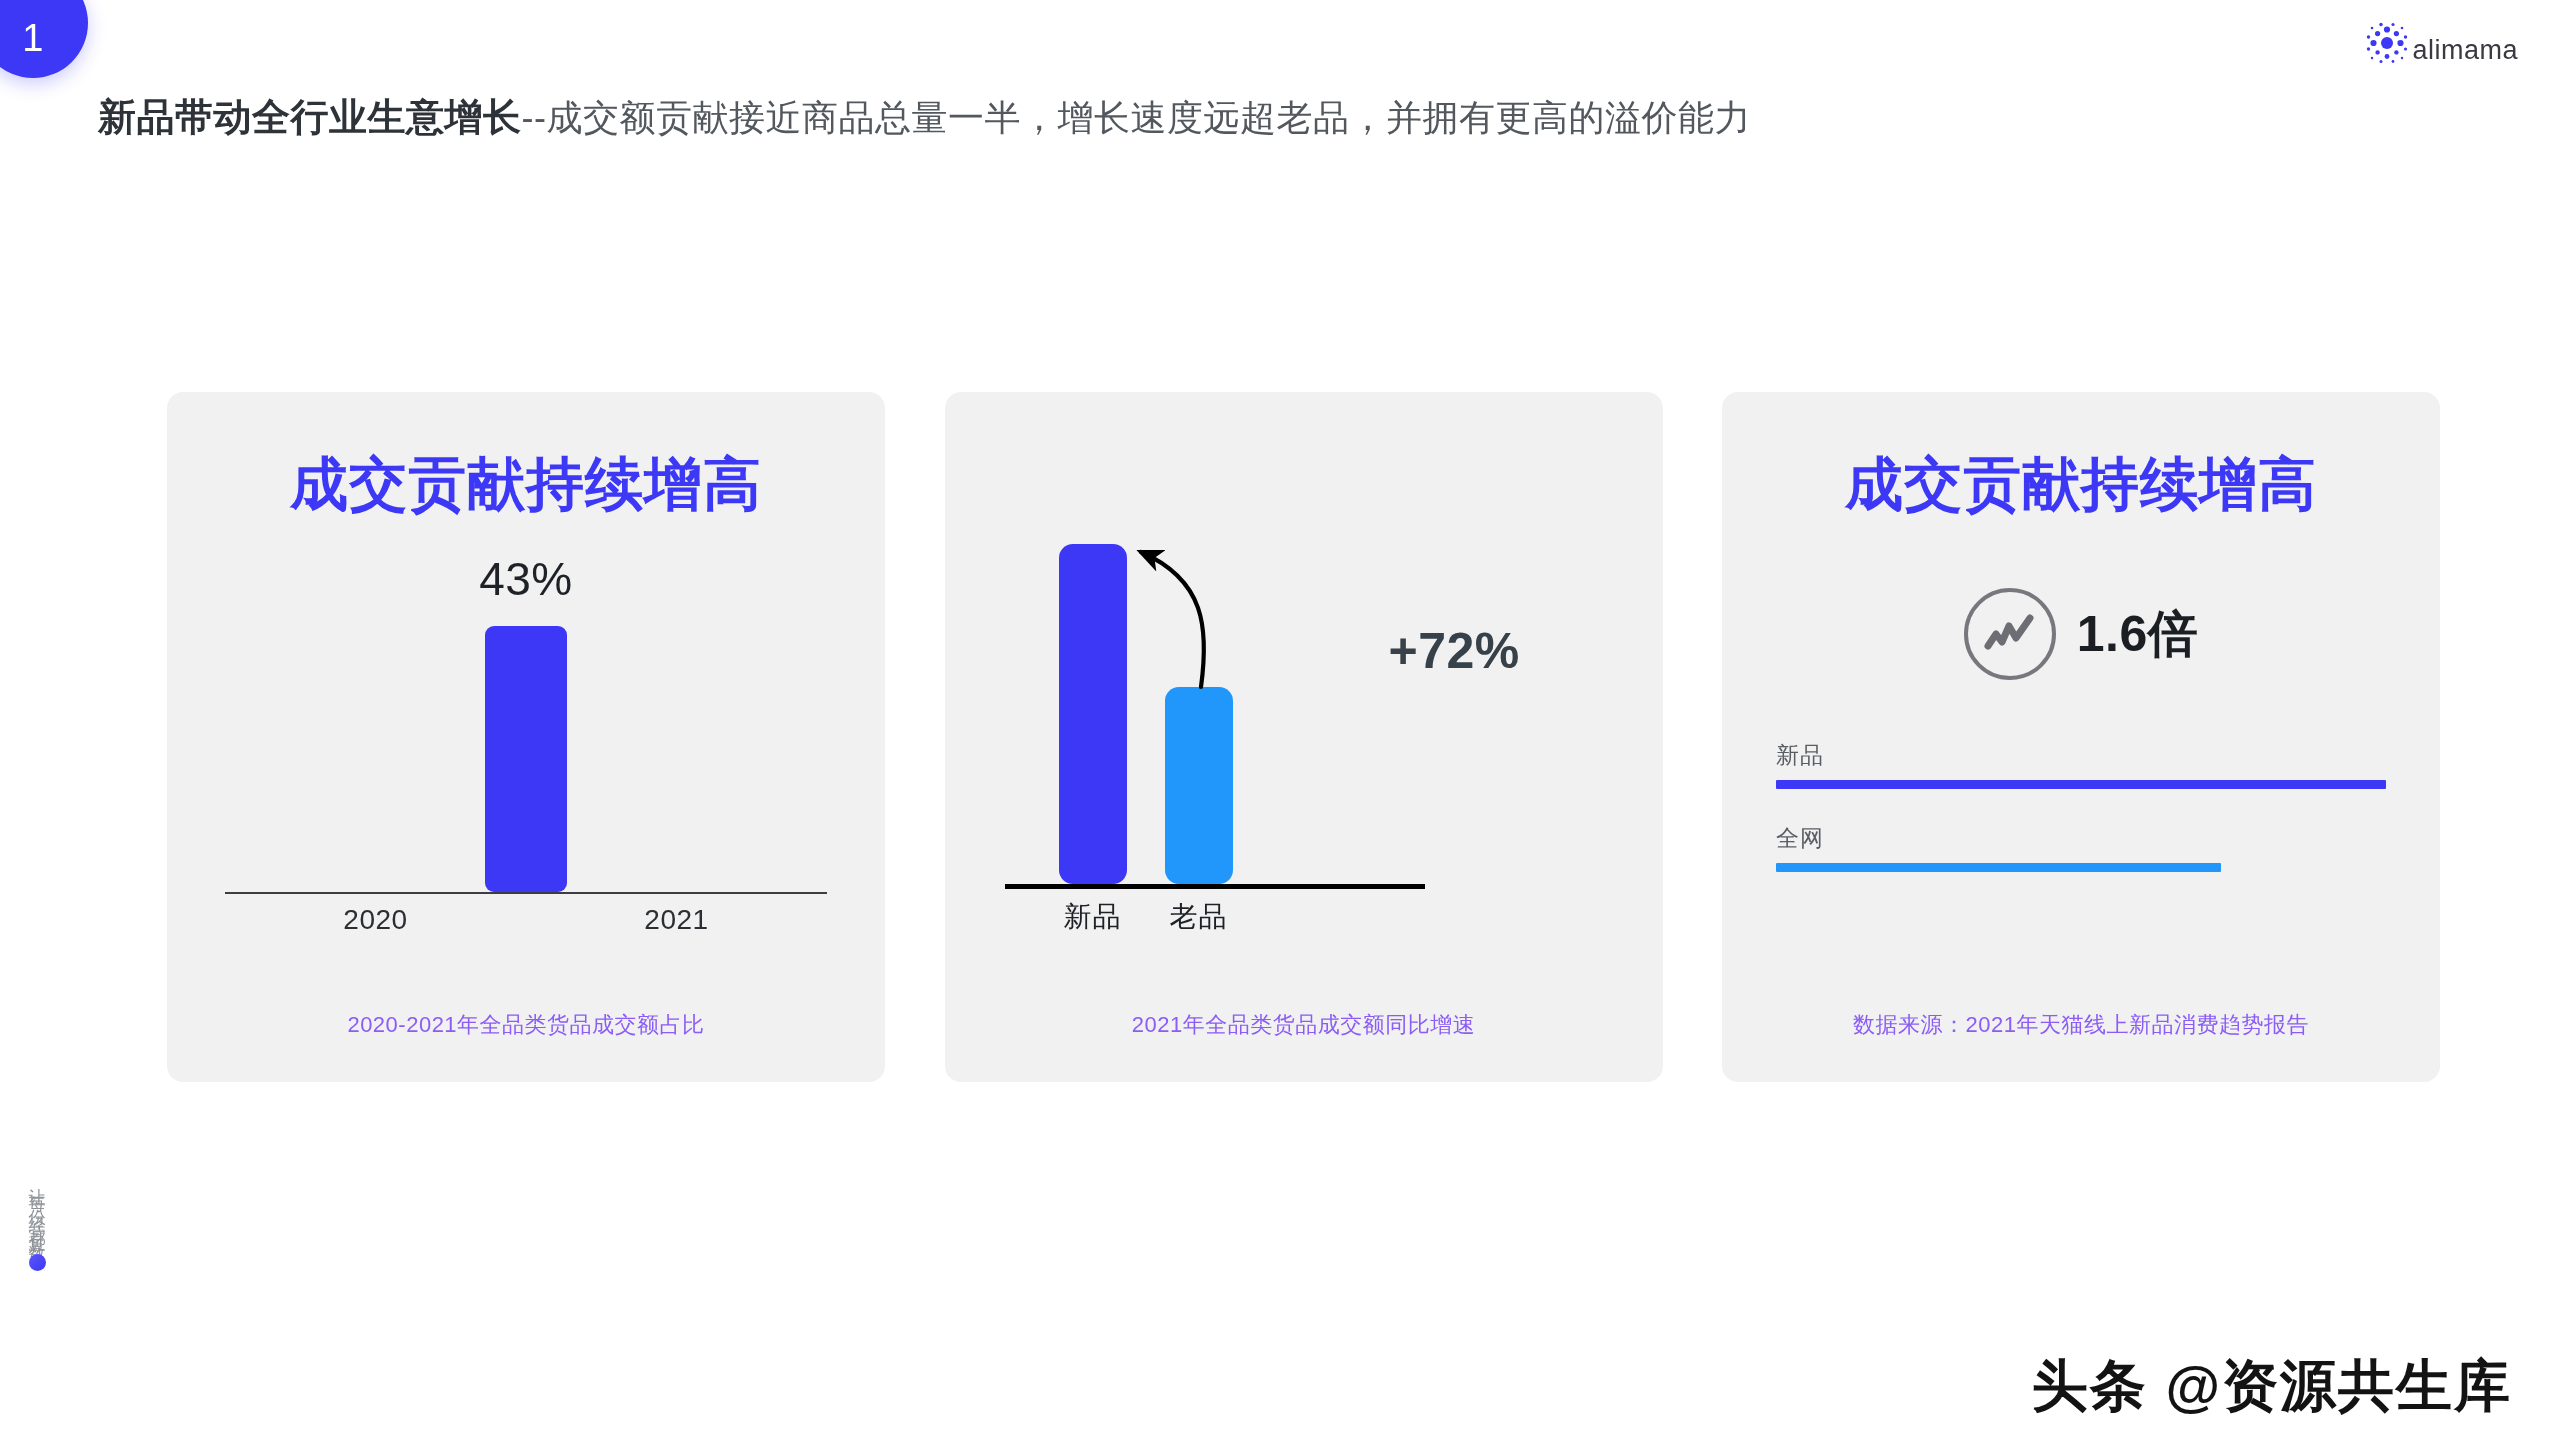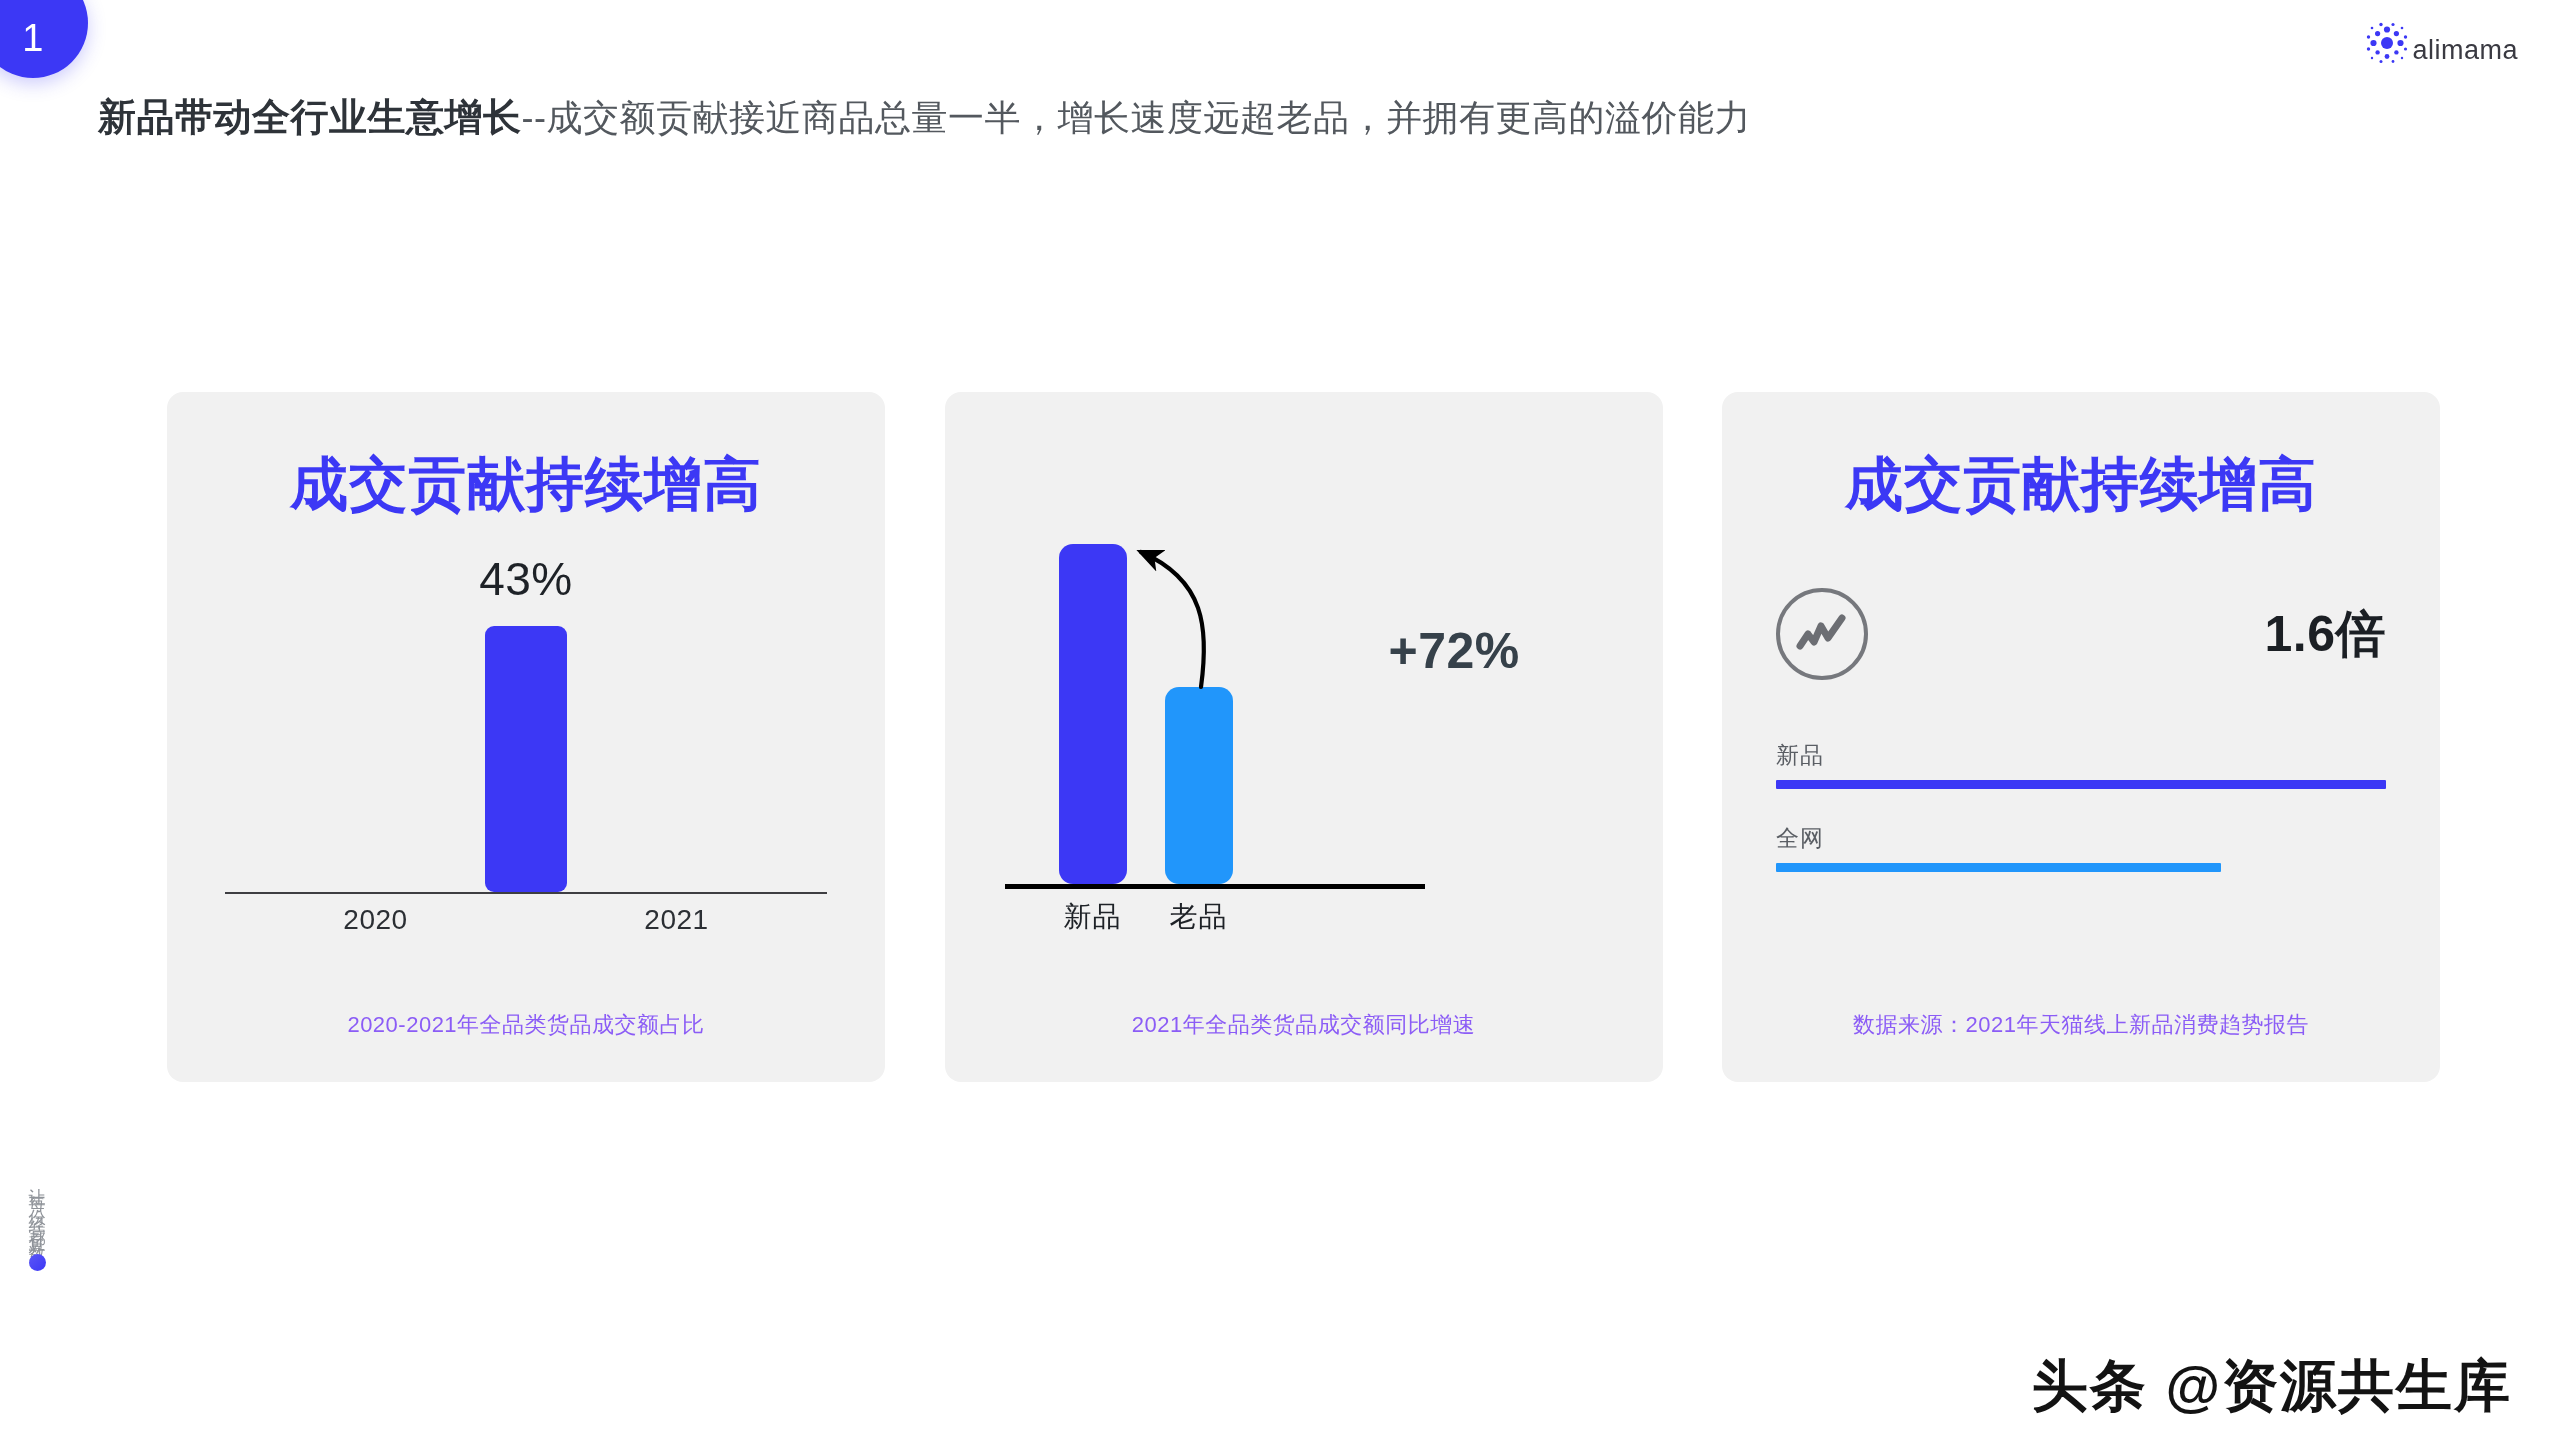--- a/index.html
+++ b/index.html
@@ -267,21 +267,21 @@
   
   #premium-block {
     position: absolute;
     top: 196px;
     left: 54px;
     width: 610px;
   }
   #premium-head {
     display: flex;
     align-items: center;
-    justify-content: space-between;
+    justify-content: center;
     gap: 21px;
     margin-bottom: 60px;
   }
   #premium-head .icon-circle {
     width: 92px;
     height: 92px;
     border-radius: 50%;
     border: 4px solid #76787d;
     display: flex;
     align-items: center;

